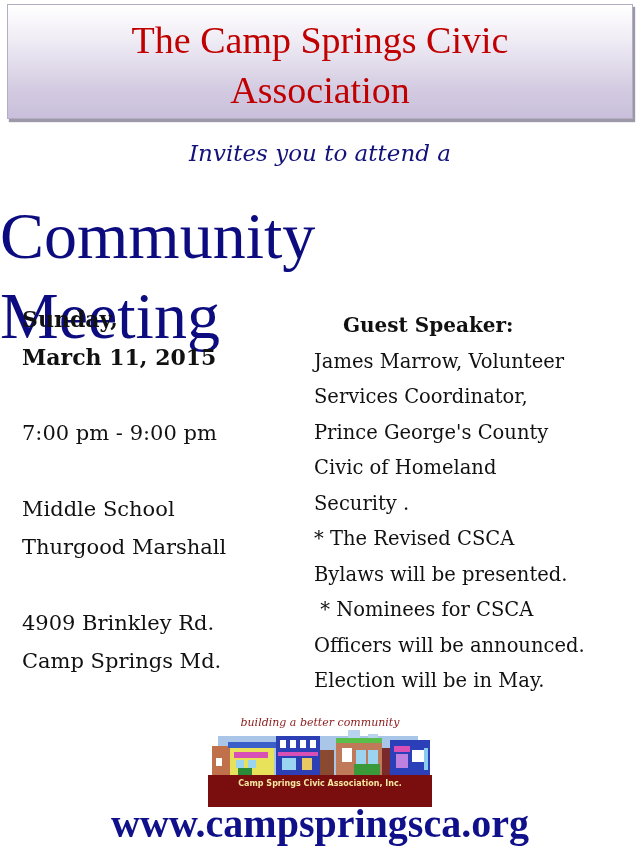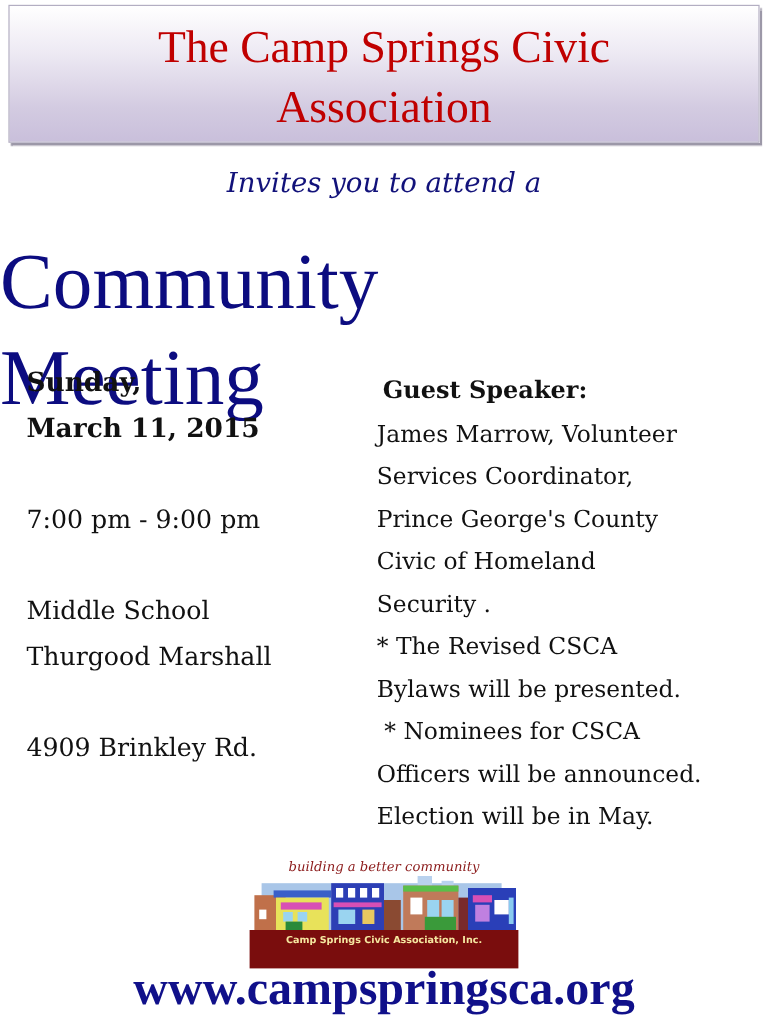--- a/index.html
+++ b/index.html
@@ -30,21 +30,21 @@
   .col-left {
     position: absolute; left: 22px; top: 300px; width: 280px;
     font-family: "DejaVu Serif", serif; color: #111; font-size: 21px; line-height: 38px;
   }
   .col-left .date { font-weight: bold; font-size: 22px; }
   .col-left .gap { height: 38px; }
   .col-right {
     position: absolute; left: 314px; top: 308px; width: 320px;
     font-family: "DejaVu Serif", serif; color: #111; font-size: 19.5px; line-height: 35.5px;
   }
-  .col-right .speaker-heading { font-weight: bold; padding-left: 5px; font-size: 20px; }
+  .col-right .speaker-heading { font-weight: bold; padding-left: 5px; font-size: 20px; margin-left: 24px; }
   .col-right .line { white-space: nowrap; }
   .logo {
     position: absolute; left: 208px; top: 716px; width: 224px; height: 80px;
   }
   .logo .tagline {
     position: absolute; left: 0; top: 0; width: 224px; text-align: center;
     font-family: "DejaVu Serif", serif; font-style: italic; color: #8b1a1a; font-size: 11px;
   }
   .logo .banner {
     position: absolute; left: 0; top: 59px; width: 224px; height: 32px;
@@ -73,20 +73,21 @@
 <div class="col-left">
   <div class="date">Sunday,</div>
   <div class="date">March 11, 2015</div>
   <div class="gap"></div>
   <div>7:00 pm - 9:00 pm</div>
   <div class="gap"></div>
   <div>Middle School</div>
   <div>Thurgood Marshall</div>
   <div class="gap"></div>
   <div>4909 Brinkley Rd.</div>
+  <div>Camp Springs Md.</div>
 </div>
 
 <div class="col-right">
   <div class="speaker-heading">Guest Speaker:</div>
   <div class="line">James Marrow, Volunteer</div>
   <div class="line">Services Coordinator,</div>
   <div class="line">Prince George's County</div>
   <div class="line">Civic of Homeland</div>
   <div class="line">Security .</div>
   <div class="line">* The Revised CSCA</div>

